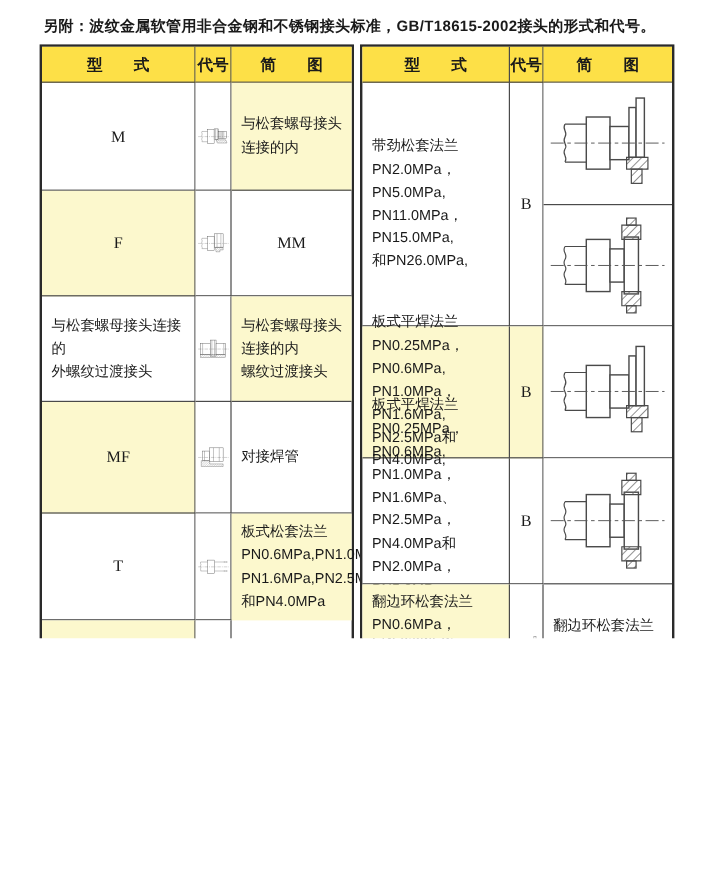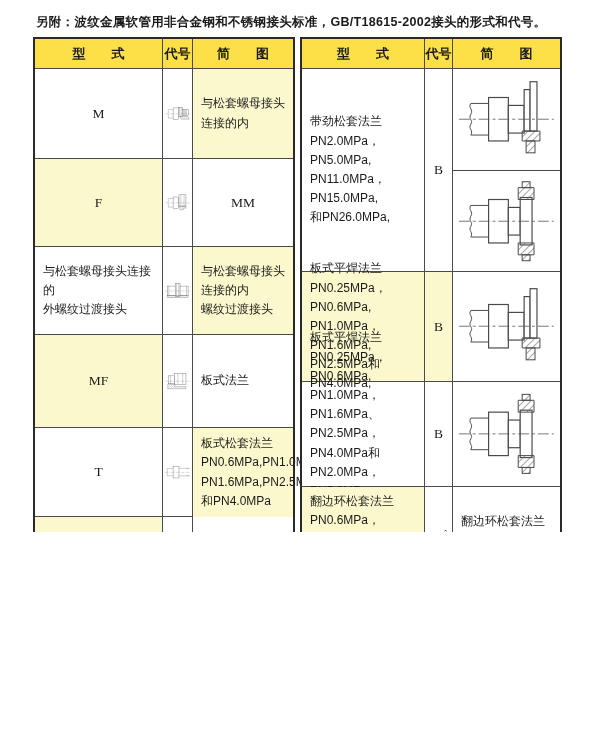--- a/index.html
+++ b/index.html
@@ -117,21 +117,21 @@
             <rect x="18" y="22" width="22" height="30" stroke="#4a4a4a" stroke-width="1.2" fill="#ffffff"></rect>
             <line x1="24" y1="22" x2="24" y2="52" stroke="#4a4a4a" stroke-width="1" fill="none"></line>
             <rect x="40" y="12" width="42" height="42" stroke="#4a4a4a" stroke-width="1.2" fill="#ffffff"></rect>
             <line x1="52" y1="12" x2="52" y2="54" stroke="#4a4a4a" stroke-width="1" fill="none"></line>
             <line x1="70" y1="12" x2="70" y2="54" stroke="#4a4a4a" stroke-width="1" fill="none"></line>
             <path d="M14 52 h26 v10 h42 v8 h-68 z" stroke="#4a4a4a" stroke-width="1" fill="url(#h4)"></path>
             <path d="M4 42 H100" stroke="#555" stroke-width="0.8" fill="none" stroke-dasharray="11 3 3 3"></path>
           </svg>
         </div>
       </div>
-      <div class="cell type">板式法兰</div>
+      <div class="cell type">对接焊管</div>
       <div class="cell code">T</div>
       <div class="cell diag">
         <div class="diag-box">
           <svg viewBox="0 0 104 84" preserveAspectRatio="xMidYMid meet">
             <defs>
               <pattern id="h5" width="5" height="5" patternUnits="userSpaceOnUse" patternTransform="rotate(45)">
                 <line x1="0" y1="0" x2="0" y2="5" stroke="#666" stroke-width="1.2"></line>
               </pattern>
             </defs>
             <path d="M12 27 H34 M12 55 H34" stroke="#4a4a4a" stroke-width="1" fill="none"></path>

